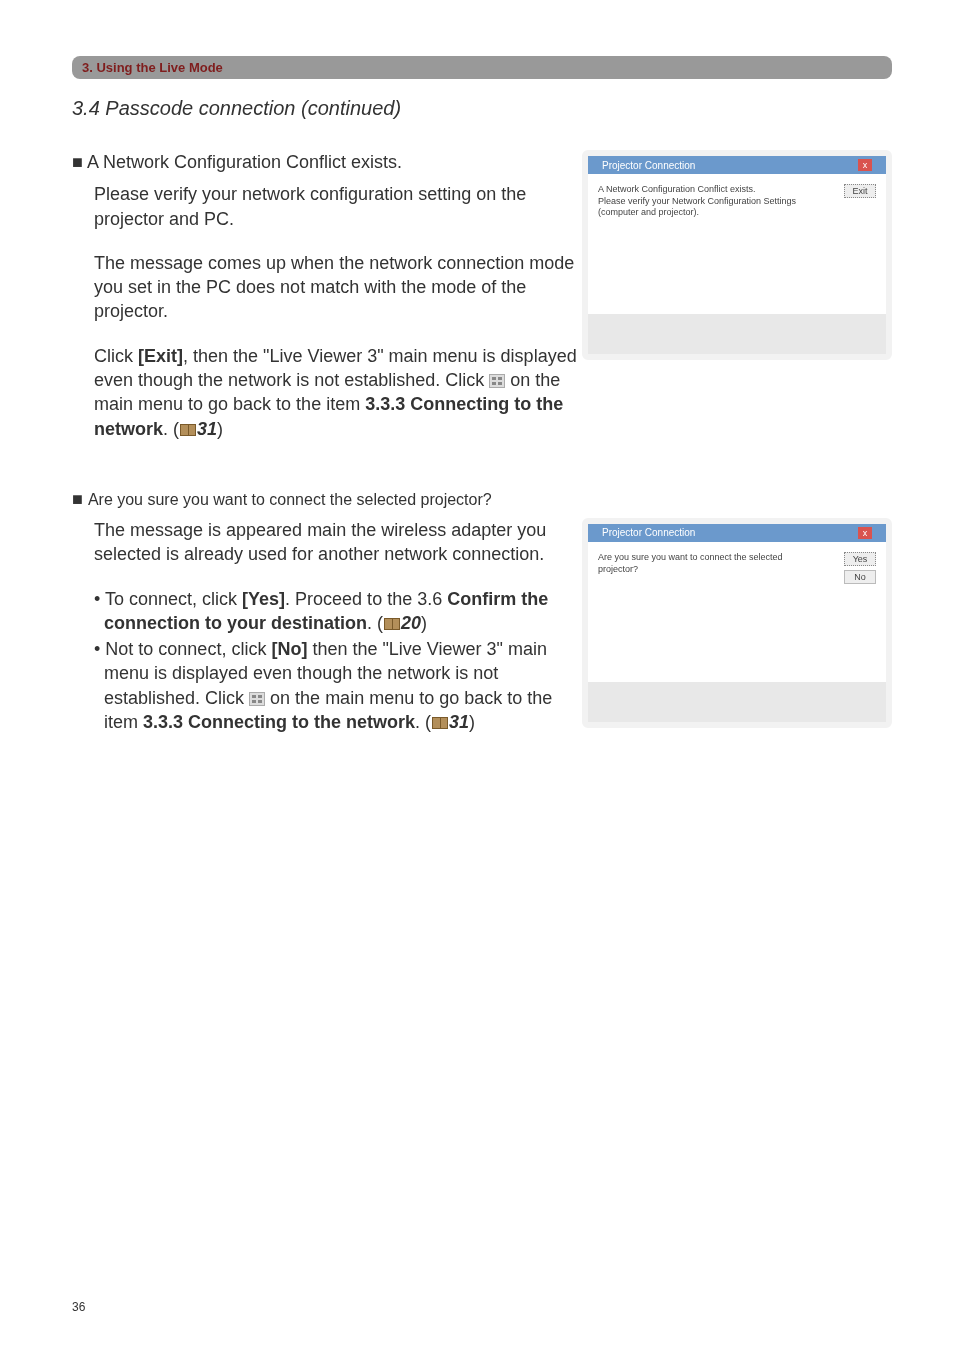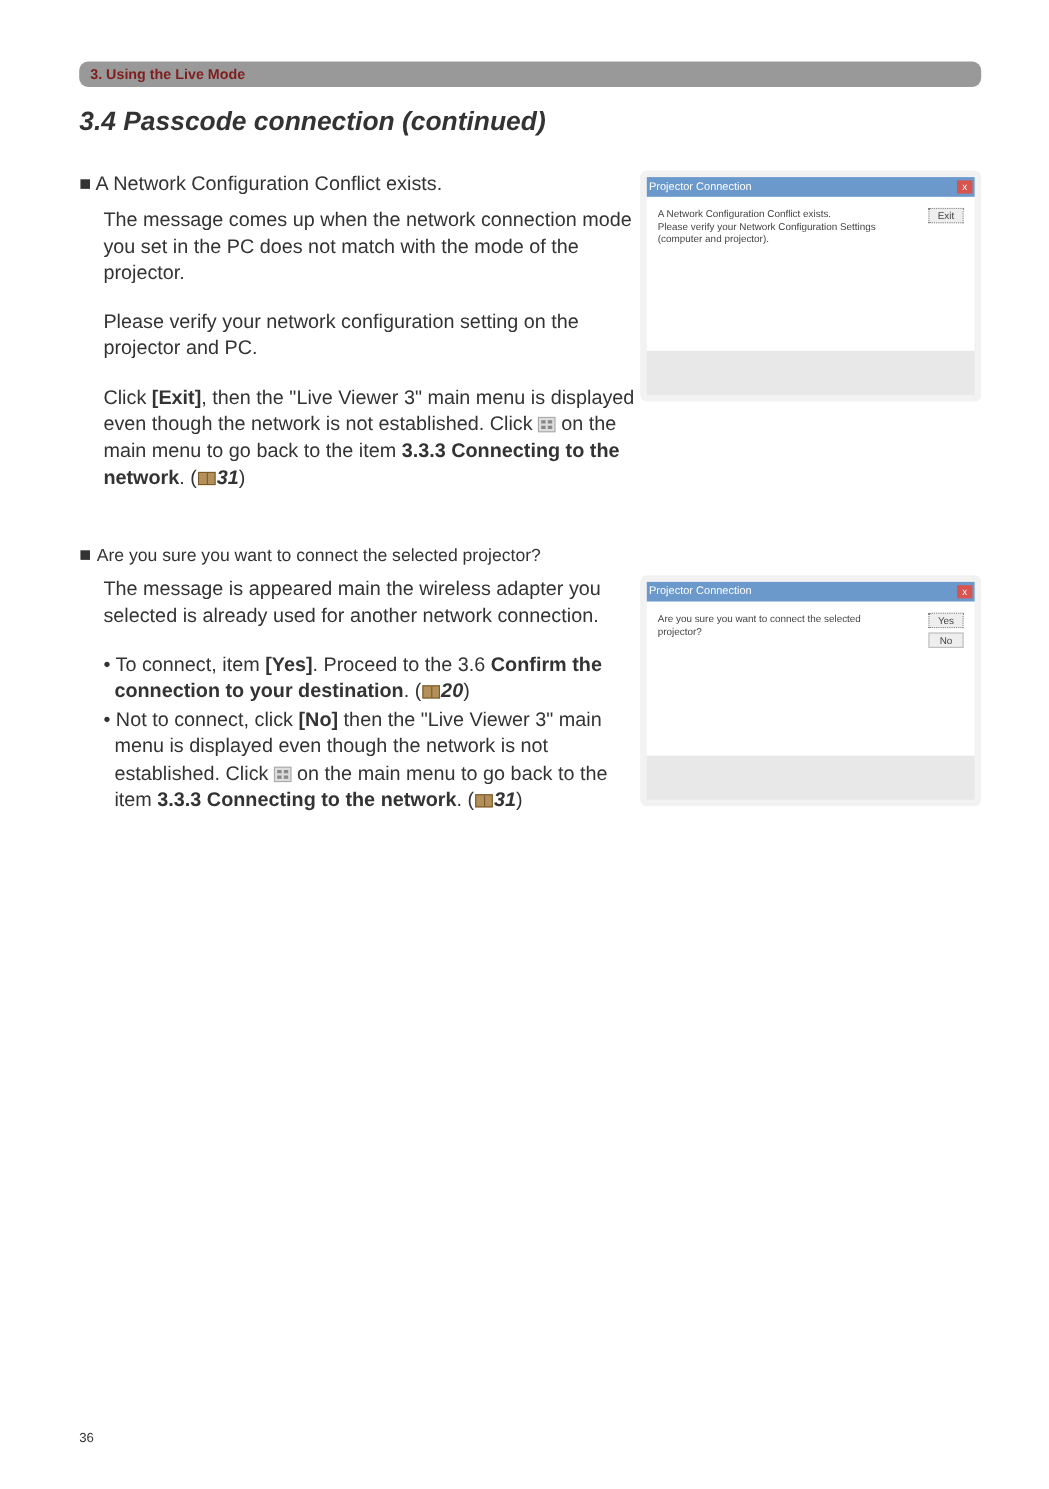--- a/index.html
+++ b/index.html
@@ -16,22 +16,22 @@
     background: #999;
     color: #7f1d1d;
     font-size: 13px;
     font-weight: bold;
     padding: 4px 10px;
     border-radius: 8px;
     margin-bottom: 18px;
   }
   .heading {
     font-style: italic;
-    font-weight: bold;
-    font-size: 24px;
+    font-weight: normal;
+    font-size: 20px;
     margin-bottom: 30px;
   }
   .content-row {
     display: flex;
     margin-bottom: 28px;
     justify-content: center;
   }
   .text-col { flex: 1; font-size: 18px; line-height: 1.35; }
   .dialog-col { width: 310px; flex-shrink: 0; }
   .black-square { font-size: 18px; }
@@ -72,21 +72,21 @@
   }
   .dialog-holder {
     border: 6px solid #f2f2f2;
     background: #f2f2f2;
     border-radius: 6px;
   }
   .dialog-top {
     background: #6b99cc;
     color: #fff;
     font-size: 10px;
-    padding: 3px 2px;
+    padding: 3px 14px;
     display: flex;
     justify-content: space-between;
     align-items: center;
   }
   .close-x {
     background: #d9534f;
     color: #fff;
     width: 14px; height: 12px;
     font-size: 9px;
     text-align: center;
@@ -128,22 +128,22 @@
 <div class="section-bar">3. Using the Live Mode</div>
 
 <div class="heading">3.4 Passcode connection (continued)</div>
 
 <div class="content-row">
   <div class="text-col">
     <div class="bullet-line">
       <span class="black-square">■ </span><span>A Network Configuration Conflict exists.</span>
     </div>
     <div class="indent">
+      <div class="para">Please verify your network configuration setting on the projector and PC.</div>
       <div class="para">The message comes up when the network connection mode you set in the PC does not match with the mode of the projector.</div>
-      <div class="para">Please verify your network configuration setting on the projector and PC.</div>
       <div class="para">
         <span>Click </span><span class="bold">[Exit]</span><span>, then the "Live Viewer 3" main menu is displayed even though the network is not established. Click </span><span class="conn-icon"></span><span> on the main menu to go back to the item </span><span class="bold">3.3.3 Connecting to the network</span><span>. (</span><span class="book-icon"></span><span class="bold" style="font-style:italic">31</span><span>)</span>
       </div>
     </div>
   </div>
   <div class="dialog-col">
     <div class="dialog-holder">
       <div class="dialog-top">
         <span>Projector Connection</span>
         <span class="close-x">x</span>
@@ -164,21 +164,21 @@
 
 <div>
   <div class="bullet-line">
     <span class="black-square">■ </span><span>Are you sure you want to connect the selected projector?</span>
   </div>
   <div class="content-row">
     <div class="text-col">
       <div class="indent">
         <div class="para">The message is appeared main the wireless adapter you selected is already used for another network connection.</div>
         <div style="text-indent:-10px; padding-left:10px; margin-bottom:2px;">
-          • <span>To connect, item </span><span class="bold">[Yes]</span><span>. Proceed to the 3.6 </span><span class="bold">Confirm the connection to your destination</span><span>. (</span><span class="book-icon"></span><span class="bold" style="font-style:italic">20</span><span>)</span>
+          • <span>To connect, click </span><span class="bold">[Yes]</span><span>. Proceed to the 3.6 </span><span class="bold">Confirm the connection to your destination</span><span>. (</span><span class="book-icon"></span><span class="bold" style="font-style:italic">20</span><span>)</span>
         </div>
         <div style="text-indent:-10px; padding-left:10px;">
           • <span>Not to connect, click </span><span class="bold">[No]</span><span> then the "Live Viewer 3" main menu is displayed even though the network is not established. Click </span><span class="conn-icon"></span><span> on the main menu to go back to the item </span><span class="bold">3.3.3 Connecting to the network</span><span>. (</span><span class="book-icon"></span><span class="bold" style="font-style:italic">31</span><span>)</span>
         </div>
       </div>
     </div>
     <div class="dialog-col">
       <div class="dialog-holder">
         <div class="dialog-top">
           <span>Projector Connection</span>

